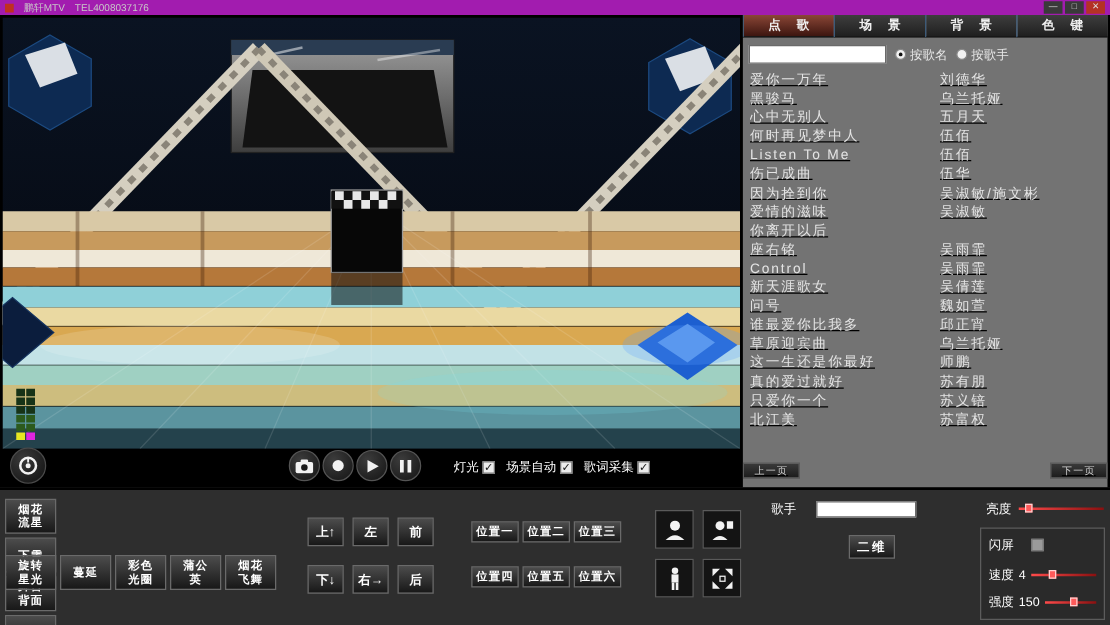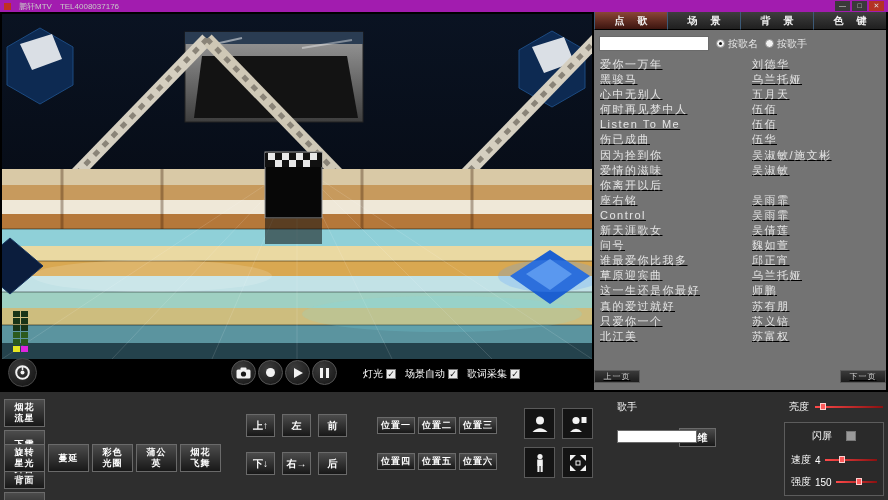--- a/index.html
+++ b/index.html
@@ -98,37 +98,37 @@
   .pos-row { position:absolute; left:377px; display:flex; gap:3px; }
   .pos-row.r1 { top:25px; } .pos-row.r2 { top:61px; }
   .pbtn { width:38px; height:17px; font-size:9px; font-weight:bold; letter-spacing:1px; }
 
   .icon-btn { position:absolute; width:31px; height:31px; background:#141414;
     border:1px solid #5a5a5a; display:flex; align-items:center; justify-content:center; }
 
   .erwei-btn { position:absolute; left:679px; top:36px; width:37px; height:19px;
     font-size:10px; font-weight:bold; letter-spacing:2px; }
 
-  .singer-row { position:absolute; left:617px; top:8px; display:flex; align-items:flex-start;
-    gap:16px; font-size:10px;flex-direction:column; }
+  .singer-row { position:absolute; left:617px; top:8px; display:flex; align-items:flex-end;
+    gap:16px; font-size:10px; }
   .singer-input { width:80px; height:13px; background:#fff; border:1px solid #6a6a6a;
     font-size:10px; padding:0 2px; }
 
   .bright-row { position:absolute; left:789px; top:8px; width:94px; display:flex;
     align-items:center; gap:6px; font-size:10px; }
   .slider { position:relative; flex:1; height:2px;
     background:linear-gradient(90deg,#ff4a4a,#8a1010); }
   .handle { position:absolute; top:-3px; width:6px; height:7px; background:#ff5a5a;
     border:1px solid #ffd0d0; }
 
   .groupbox { position:absolute; left:784px; top:30px; width:100px; height:74px;
     border:1px solid #5c5c5c; background:#2a2a2a; }
   .gb-row { position:absolute; left:6px; right:6px; display:flex; align-items:center;
     gap:4px; font-size:10px; }
-  .gb-row.r1 { top:6px;justify-content:center; } .gb-row.r2 { top:30px; } .gb-row.r3 { top:52px; }
+  .gb-row.r1 { top:6px; } .gb-row.r2 { top:30px; } .gb-row.r3 { top:52px; }
 
   svg .w { fill:#f2f2f2; }
 </style>
 </head>
 <body>
 
 <div id="app">
 
   <div class="titlebar">
     <span class="logo"></span>

